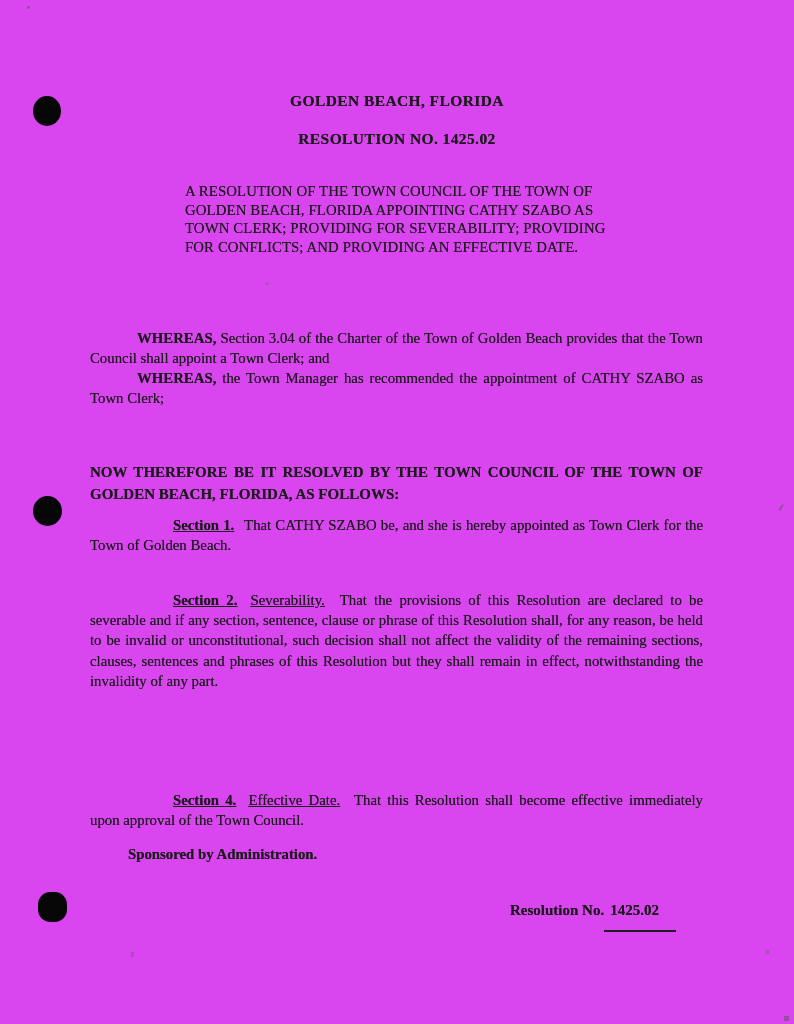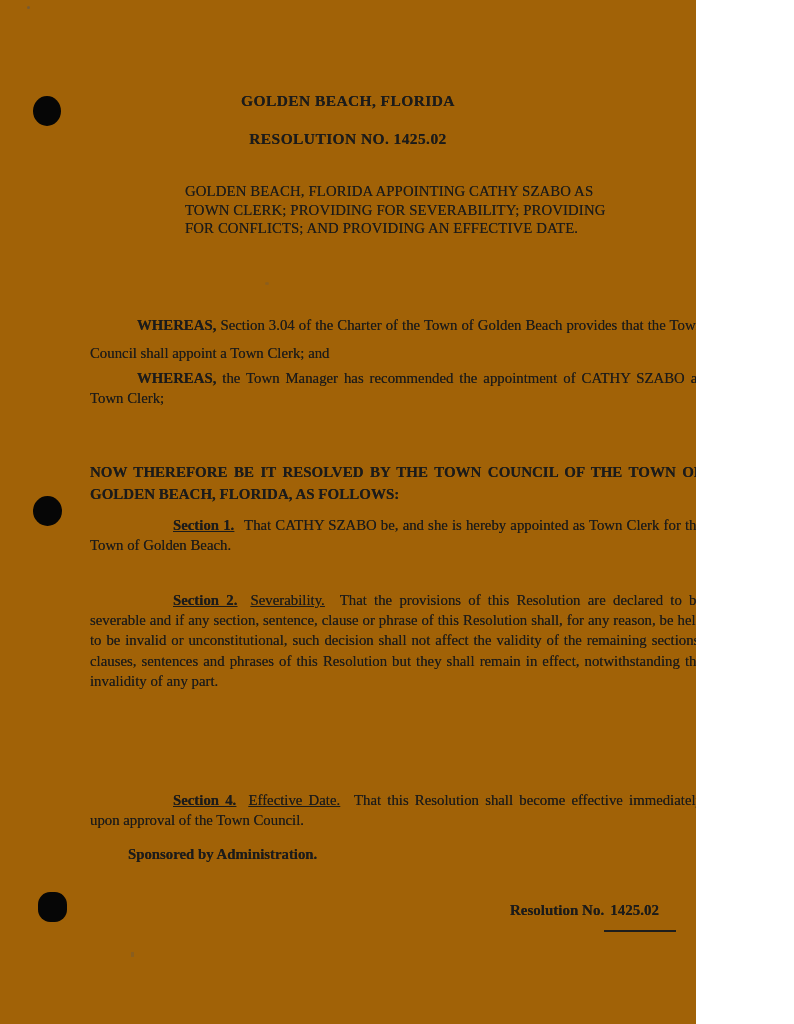--- a/index.html
+++ b/index.html
@@ -2,23 +2,23 @@
 <html><head>
 <meta charset="utf-8">
 <style>
   html, body {
     margin: 0;
     padding: 0;
     background: #ffffff;
   }
   .page {
     position: relative;
-    width: 696px;
+    width: 794px;
     height: 1024px;
-    background: #a16207;
+    background: #d946ef;
     overflow: hidden;
     font-family: "Liberation Serif", serif;
     color: #1b1b1b;
   }
   .txt { text-shadow: 0 0 0.4px rgba(20,20,20,0.7); }
   .b { font-weight: bold; }
 
   .hole {
     position: absolute;
     background: #060606;
@@ -61,21 +61,21 @@
   .para {
     position: absolute;
     left: 90px;
     width: 613px;
     margin: 0;
     font-size: 14.8px;
     line-height: 20px;
     text-align: justify;
     text-indent: 47px;
   }
-  .w1 { top: 311px; line-height: 28px; }
+  .w1 { top: 328px; line-height: 20px; }
   .w2 { top: 369px; line-height: 19.5px; }
   .resolved {
     top: 462px;
     text-indent: 0;
     font-weight: bold;
     line-height: 21.5px;
     font-size: 15px;
   }
   .s1 { top: 515px; }
   .s2 { top: 590px; line-height: 20.2px; }
@@ -129,20 +129,21 @@
   <div class="speck speck-c"></div>
   <div class="speck speck-d"></div>
   <div class="speck speck-e"></div>
   <div class="speck speck-f"></div>
 
   <div class="h-center h1 txt">GOLDEN BEACH, FLORIDA</div>
 
   <div class="h-center h2 txt">RESOLUTION NO. 1425.02</div>
 
   <div class="title-block txt">
+    <div>A RESOLUTION OF THE TOWN COUNCIL OF THE TOWN OF</div>
     <div>GOLDEN BEACH, FLORIDA APPOINTING CATHY SZABO AS</div>
     <div>TOWN CLERK; PROVIDING FOR SEVERABILITY; PROVIDING</div>
     <div>FOR CONFLICTS; AND PROVIDING AN EFFECTIVE DATE.</div>
   </div>
 
   <p class="para w1 txt">
     <span class="b">WHEREAS,</span>
     <span>Section 3.04 of the Charter of the Town of Golden Beach provides that the Town Council shall appoint a Town Clerk; and</span>
   </p>
 

